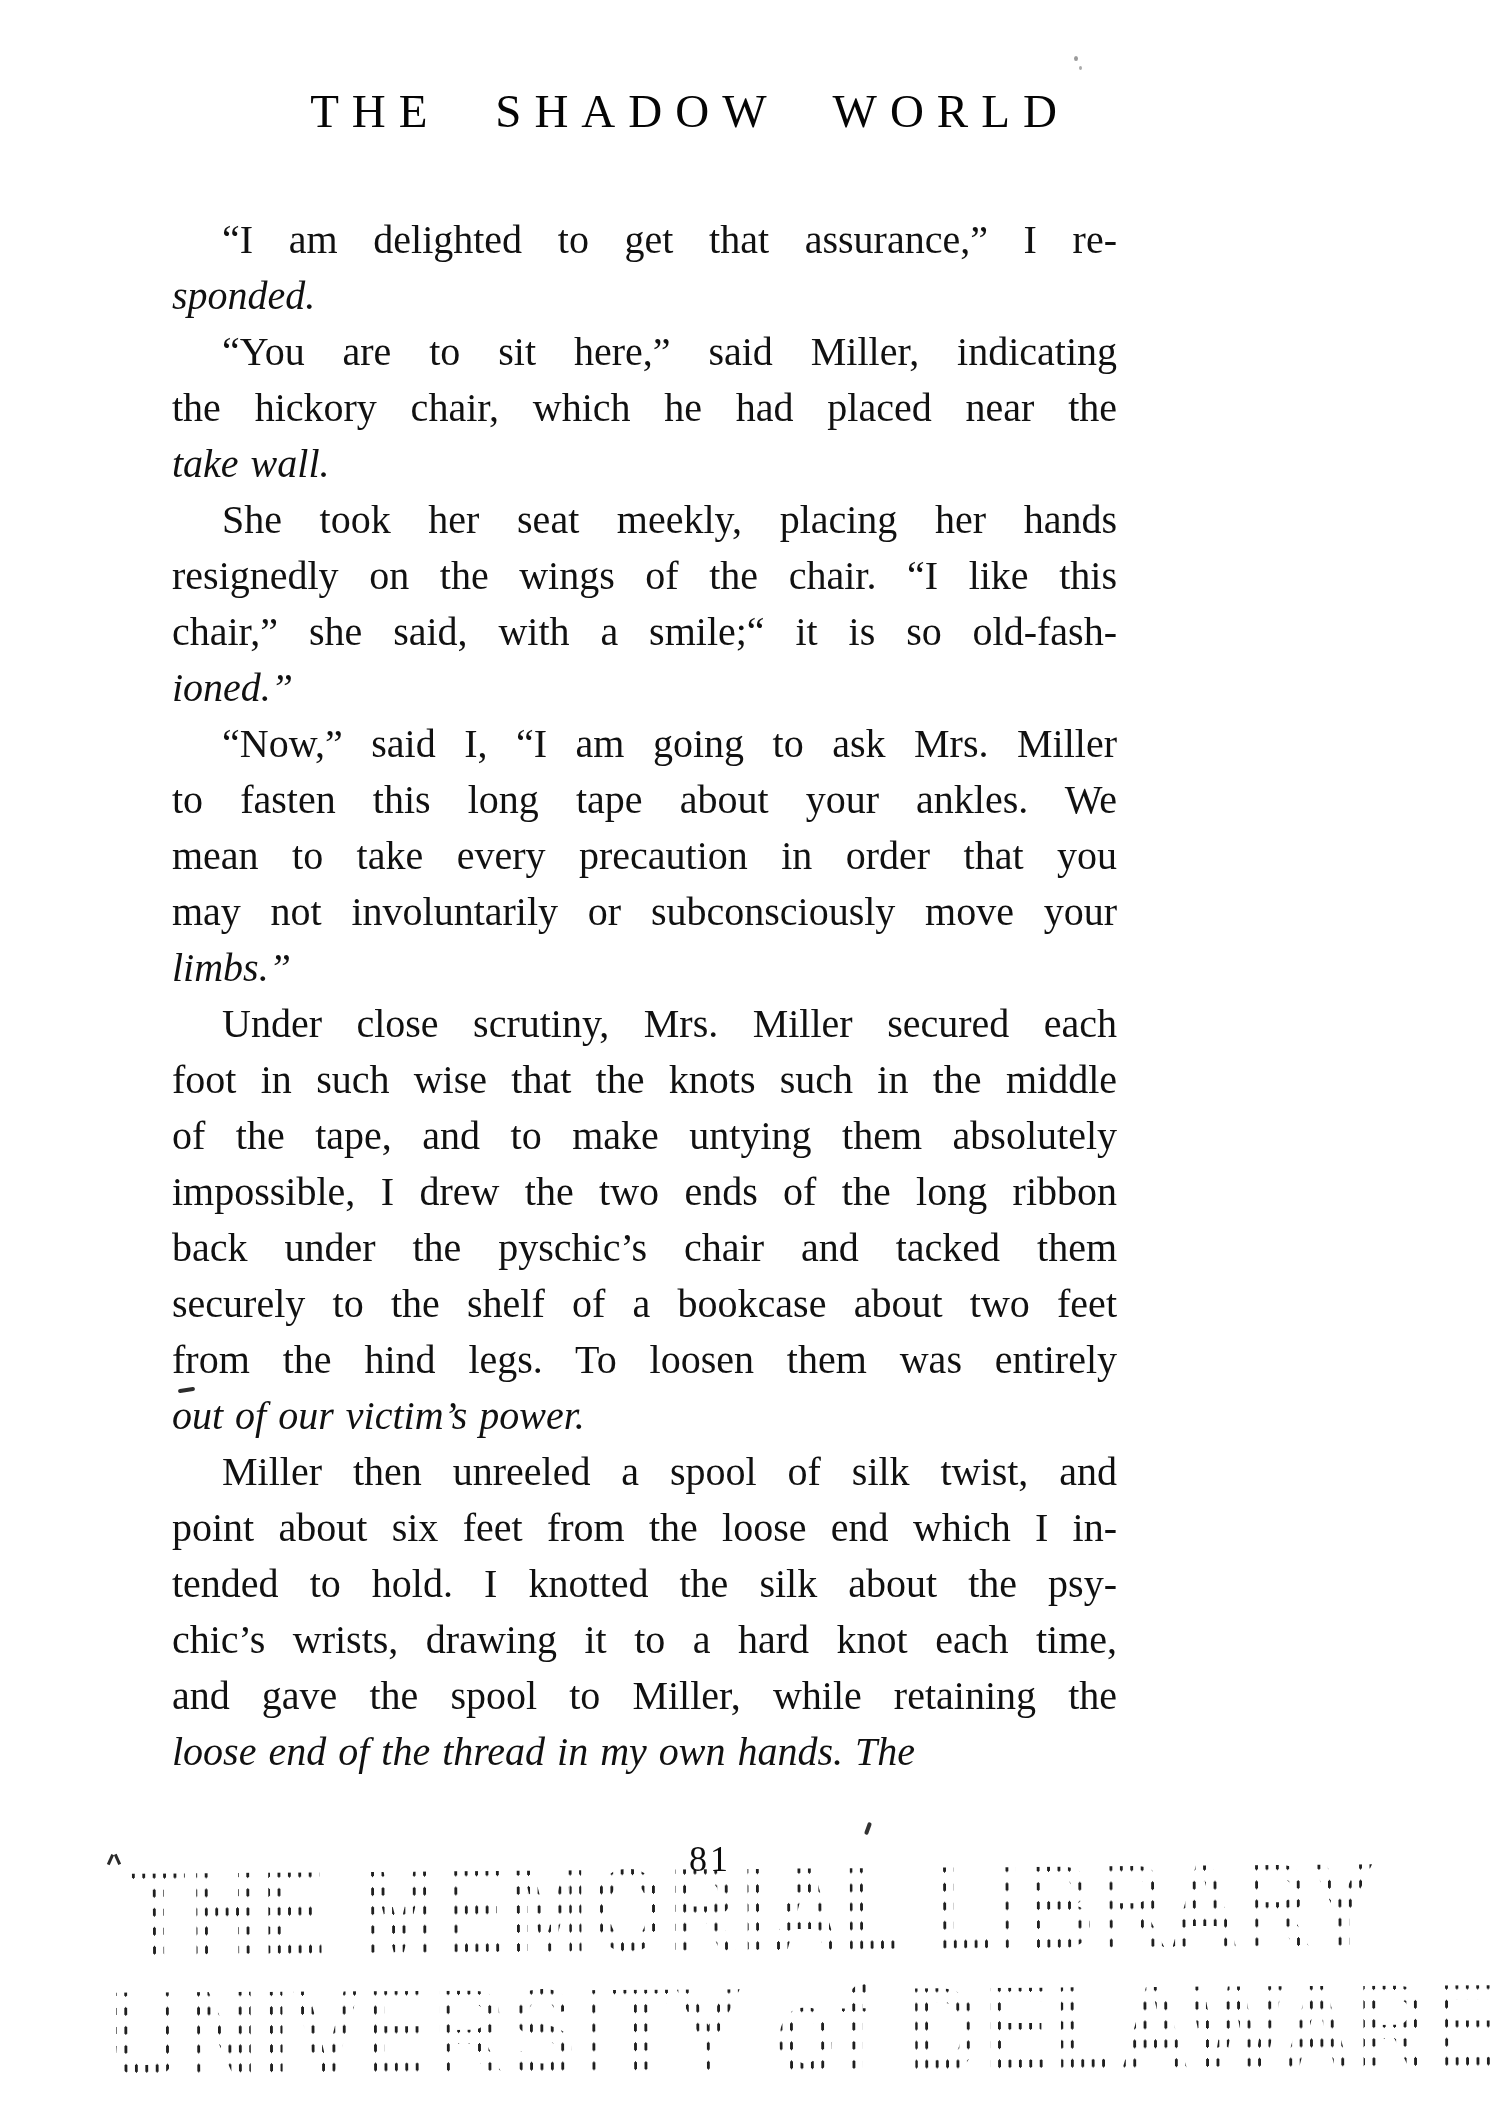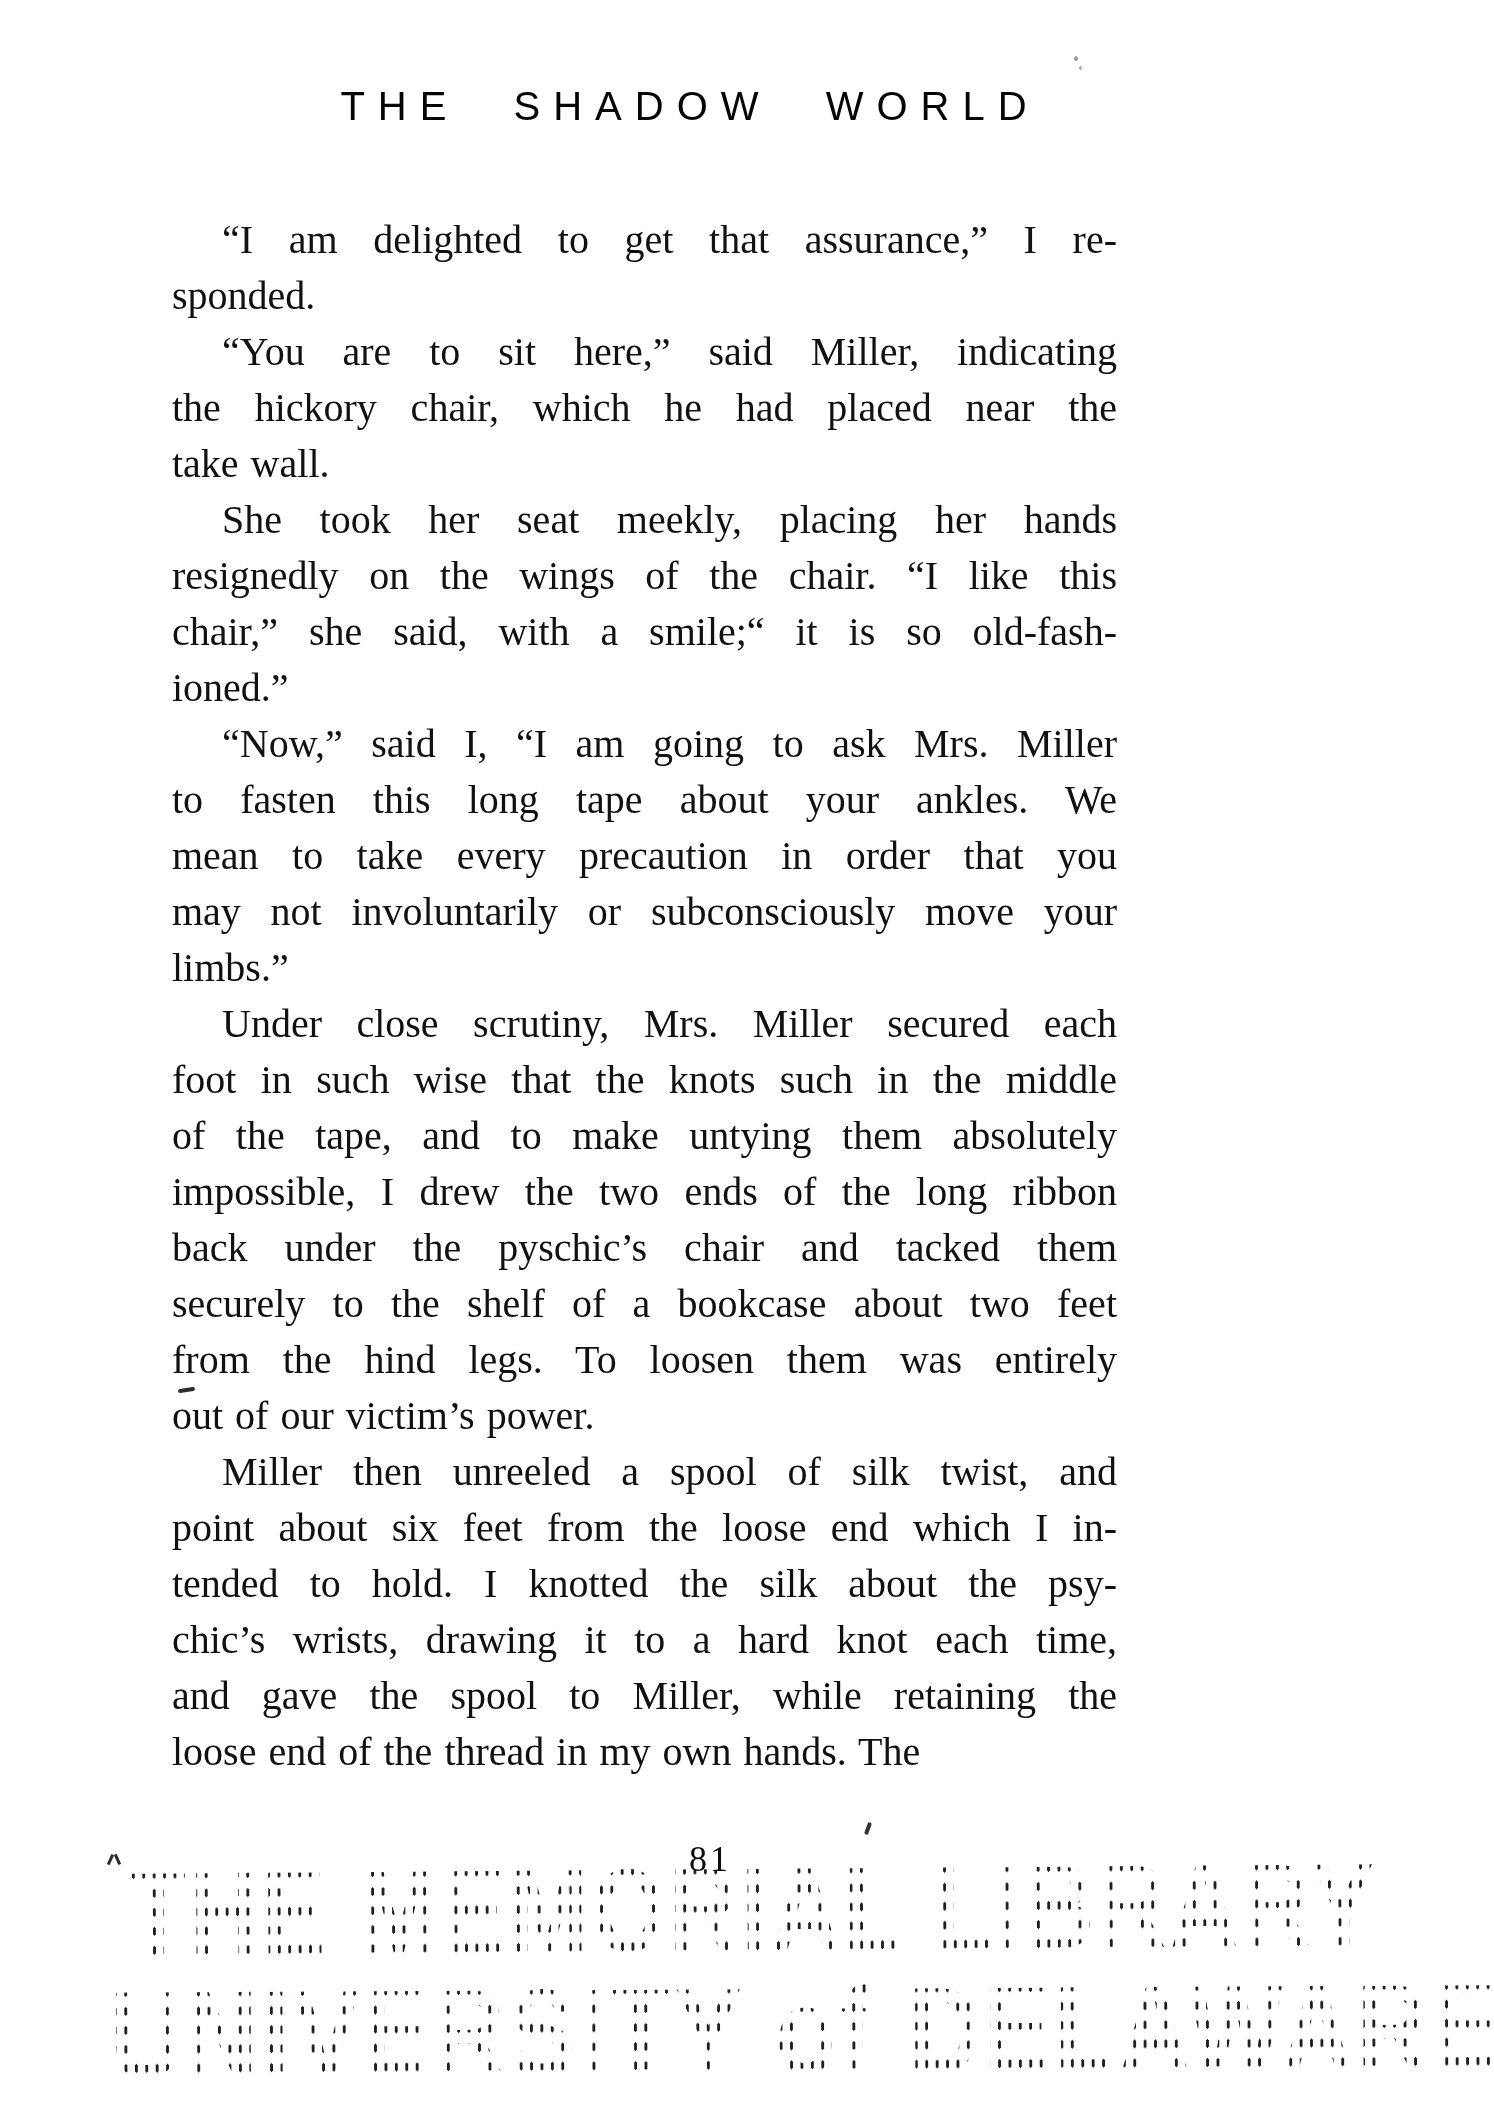--- a/index.html
+++ b/index.html
@@ -16,22 +16,22 @@
     background: var(--paper);
     overflow: hidden;
     margin: 0 auto;
   }
   .running-header {
     position: absolute;
     left: 0;
     top: 84px;
     width: 1380px;
     text-align: center;
-    font-family: Liberation Sans, sans-serif;
-    font-size: 40px;
+    font-family: Liberation Serif, serif;
+    font-size: 47px;
     letter-spacing: 13px;
     word-spacing: 30px;
     color: #050505;
     white-space: nowrap;
     z-index: 2;
   }
   .text-block {
     position: absolute;
     left: 172px;
     top: 212px;
@@ -42,21 +42,21 @@
     color: var(--ink);
     z-index: 2;
   }
   .text-line {
     text-align: justify;
     text-align-last: justify;
     word-spacing: 2px;
     white-space: normal;
   }
   .text-line.para-first { text-indent: 50px; }
-  .text-line.para-last { text-align-last: left; }
+  .text-line.para-last { text-align-last: left; font-style: italic; }
   .page-number {
     position: absolute;
     left: 689px;
     top: 1838px;
     font-family: "Liberation Serif", serif;
     font-size: 36px;
     letter-spacing: 3px;
     color: #0c0c0c;
     z-index: 3;
   }

